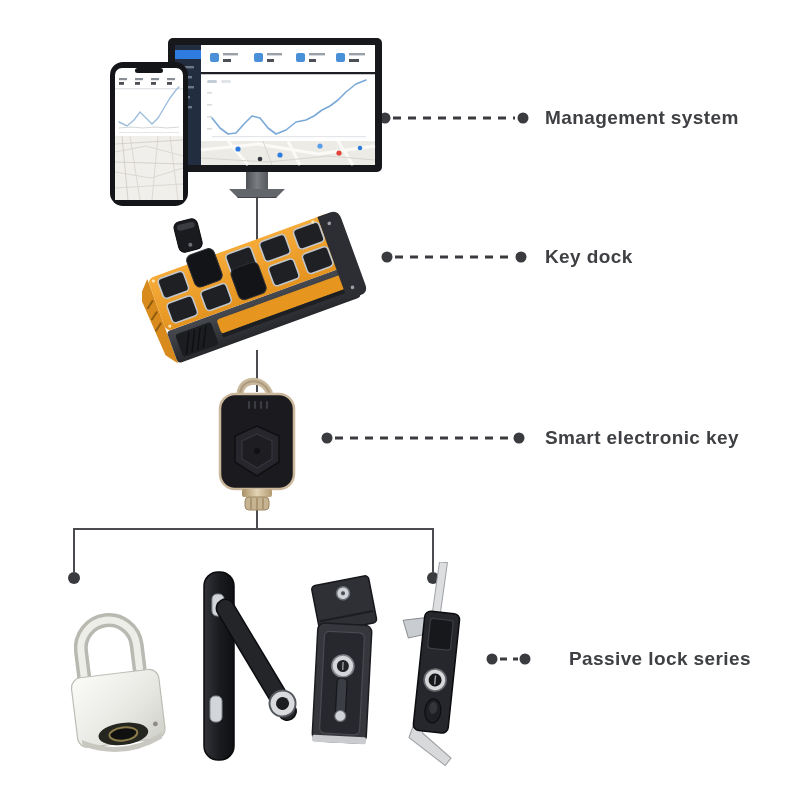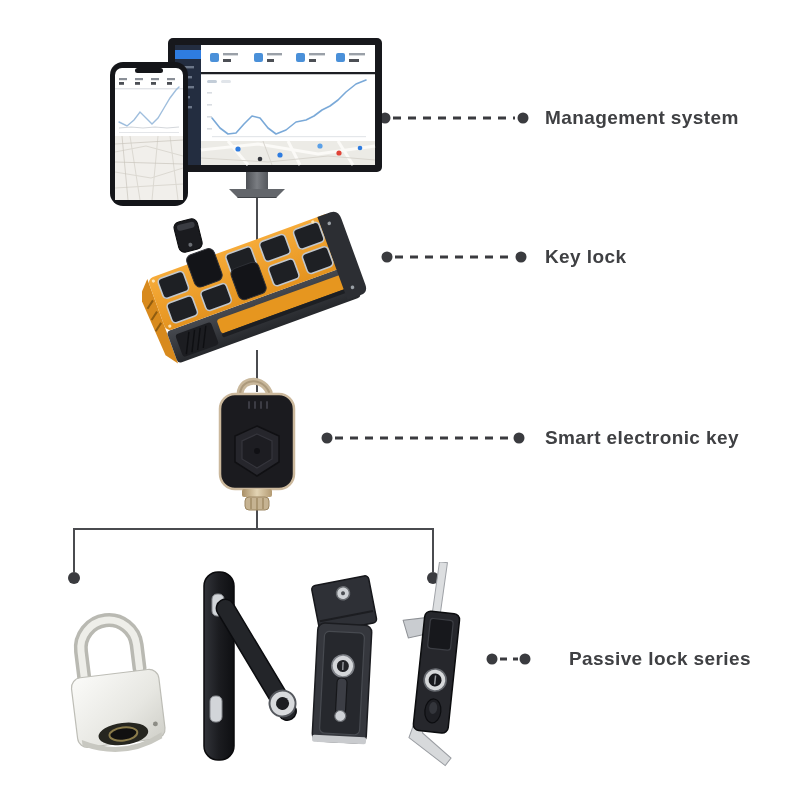--- a/index.html
+++ b/index.html
@@ -232,21 +232,21 @@
         <circle cx="190" cy="41" r="1.6"></circle>
       </g>
   </g>
 </svg>
 
 <svg class="dash-connector abs" style="left:381px;top:249px;" width="146" height="16">
   <circle cx="6" cy="8" r="5.5" fill="#3a3b3f"></circle>
   <line x1="14" y1="8" x2="132" y2="8" stroke="#3a3b3f" stroke-width="3" stroke-dasharray="8 7"></line>
   <circle cx="140" cy="8" r="5.5" fill="#3a3b3f"></circle>
 </svg>
-<div class="abs row-label" style="left:545px;top:257px;">Key lock</div>
+<div class="abs row-label" style="left:545px;top:257px;">Key dock</div>
 
 <svg class="abs product" style="left:207px;top:374px;" width="100" height="140" viewBox="0 0 100 140">
   <defs>
     <linearGradient id="goldTip" x1="0" y1="0" x2="1" y2="0">
       <stop offset="0" stop-color="#a98f66"></stop>
         <stop offset=".5" stop-color="#e3d4b4"></stop>
         <stop offset="1" stop-color="#b39a72"></stop>
     </linearGradient>
   </defs>
 

